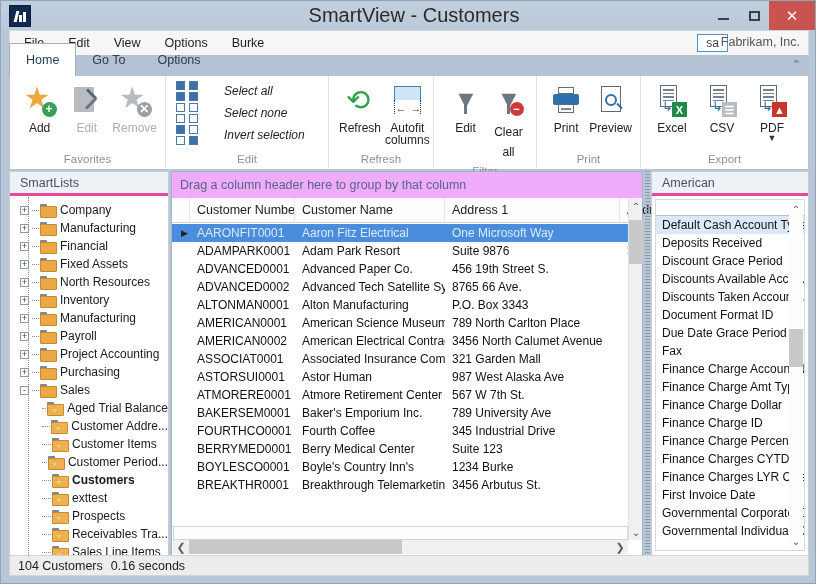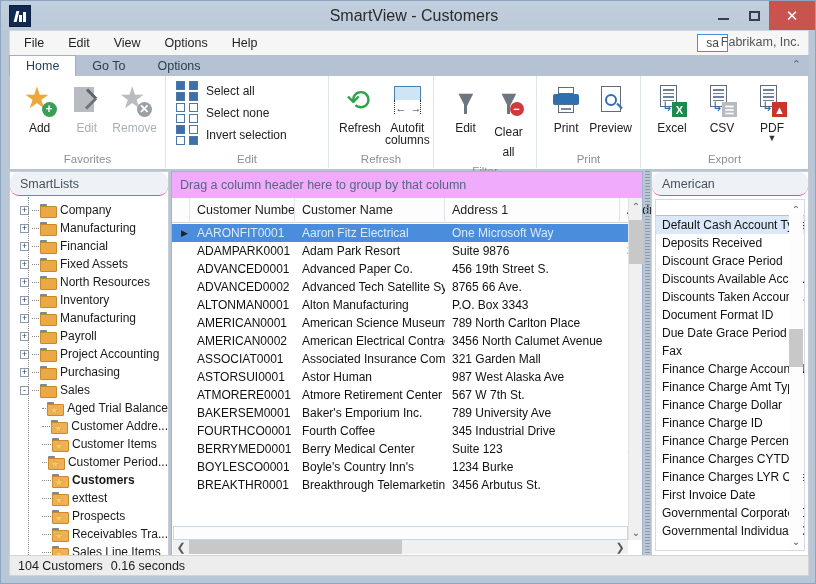--- a/index.html
+++ b/index.html
@@ -32,21 +32,21 @@
     border: 1px solid #0c1f3f;
     display: flex; align-items: flex-end; justify-content: center;
     gap: 1px; padding-bottom: 4px;
   }
   .app-icon i { display: block; width: 3px; background: #ffffff; }
   .app-icon i:nth-child(1) { height: 11px; transform: skewX(-14deg); }
   .app-icon i:nth-child(2) { height: 7px; }
   .app-icon i:nth-child(3) { height: 10px; }
   .title-text {
     position: absolute; left: 12px; right: 0; text-align: center;
-    font-size: 16px; color: #2b2b2b; pointer-events: none;
+    font-size: 20px; color: #2b2b2b; pointer-events: none;
   }
   .win-btns { position: absolute; right: 0; top: 0; display: flex; height: 29px; }
   .win-btn {
     width: 29px; height: 29px; display: flex; align-items: center; justify-content: center;
     color: #36404d; font-size: 13px;
   }
   .win-btn.min { width: 32px; }
   .win-btn.max { width: 30px; }
   .win-btn.close {
     width: 46px; background: #c9544f; color: #fff; font-size: 15px;
@@ -76,21 +76,21 @@
     font-size: 12.5px; color: #555;
   }
 
   
   .ribbon-tabs {
     position: absolute; left: 8px; top: 54px; width: 800px; height: 21px;
     background: #b4c2d3;
     display: flex; align-items: flex-end;
   }
   .rtab {
-    height: 21px; padding: 4px 16px; font-size: 12.5px; color: #2c3e50;
+    height: 21px; padding: 16px 16px; font-size: 12.5px; color: #2c3e50;
     display: flex; align-items: center; margin-top: 15px;
   }
   .rtab.active {
     background: #ffffff; color: #1c3d5c;
     border-left: 1px solid #9fb0c5; border-right: 1px solid #9fb0c5; border-top: 1px solid #9fb0c5;
   }
   .ribbon-collapse {
     position: absolute; right: 8px; top: 3px; color: #5a6b80; font-size: 11px;
   }
 
@@ -138,21 +138,21 @@
   .docicon2 {
     position: absolute; left: 13px; top: 7px; width: 17px; height: 22px;
     background: #fdfdfd; border: 1.5px solid #33536f;
   }
   .doclines { position:absolute; left: 2px; top: 3px; }
   .doclines span { display:block; width: 11px; height: 1.5px; background: #6f8198; margin-bottom: 2px;}
 
   .chk { width: 9px; height: 9px; border: 1.5px solid #4a78a8; display:inline-block; background:#fff;}
   .chk.f { background: #3f6fa8; }
   .chkgrid { display: grid; grid-template-columns: 11px 11px; gap: 2px; }
-  .selrow { display: flex; align-items: center; gap: 6px; height: 22px; font-size: 12px; color:#222;}
+  .selrow { display: flex; align-items: center; gap: 24px; height: 22px; font-size: 12px; color:#222;font-style:italic;}
 
   .refresh-ico { font-size: 29px; color: #2fa34c; line-height: 30px; position:absolute; left:3px; top:1px;}
   .autofit {
     position: absolute; left: 4px; top: 2px; width: 27px; height: 14px;
     background: #cfe4f5; border: 1.5px solid #4a7fae; border-bottom: none;
   }
   .autofit-dash {
     position: absolute; left: 4px; top: 16px; width: 27px; height: 14px;
     border-left: 1px dotted #333; border-right: 1px dotted #333;
   }
@@ -190,23 +190,23 @@
     position: absolute; left: 8px; top: 170px; width: 800px; height: 385px;
   }
 
   
   .sidebar {
     position: absolute; left: 0; top: 0; width: 160px; height: 385px;
     background: #ffffff;
     border: 1px solid #c6ccd4;
   }
   .panel-header {
-    height: 24px; background: #eef1f5; border-bottom: 1px solid #ec4899;
+    height: 24px; background: #eef1f5; border-bottom: 3px solid #ec4899;
     display: flex; align-items: center; padding-left: 10px;
-    font-size: 12.5px; color: #45525f; border-radius: 9px;
+    font-size: 12.5px; color: #45525f;
   }
   .tree { position: absolute; top: 25px; left: 0; right: 0; bottom: 0; overflow: hidden; padding-top: 4px;}
   .tnode {
     height: 18px; display: flex; align-items: center; font-size: 12px; color: #1a1a1a;
     padding-left: 10px; white-space: nowrap;
   }
   .tnode.child { padding-left: 32px; }
   .tnode.sel { font-weight: bold; }
   .expander {
     width: 9px; height: 9px; border: 1px solid #8severe; flex: 0 0 9px;
@@ -350,21 +350,21 @@
         </div>
       <div class="win-btn close">✕</div>
     </div>
   </div>
 
   <div class="menubar">
     <div class="menu-item">File</div>
     <div class="menu-item">Edit</div>
     <div class="menu-item">View</div>
     <div class="menu-item">Options</div>
-    <div class="menu-item">Help</div>
+    <div class="menu-item">Burke</div>
     <div class="user-box">sa</div>
     <div class="company-name">Fabrikam, Inc.</div>
   </div>
 
   <div class="ribbon-tabs">
     <div class="rtab active">Home</div>
     <div class="rtab">Go To</div>
     <div class="rtab">Options</div>
     <div class="ribbon-collapse">⌃</div>
   </div>

